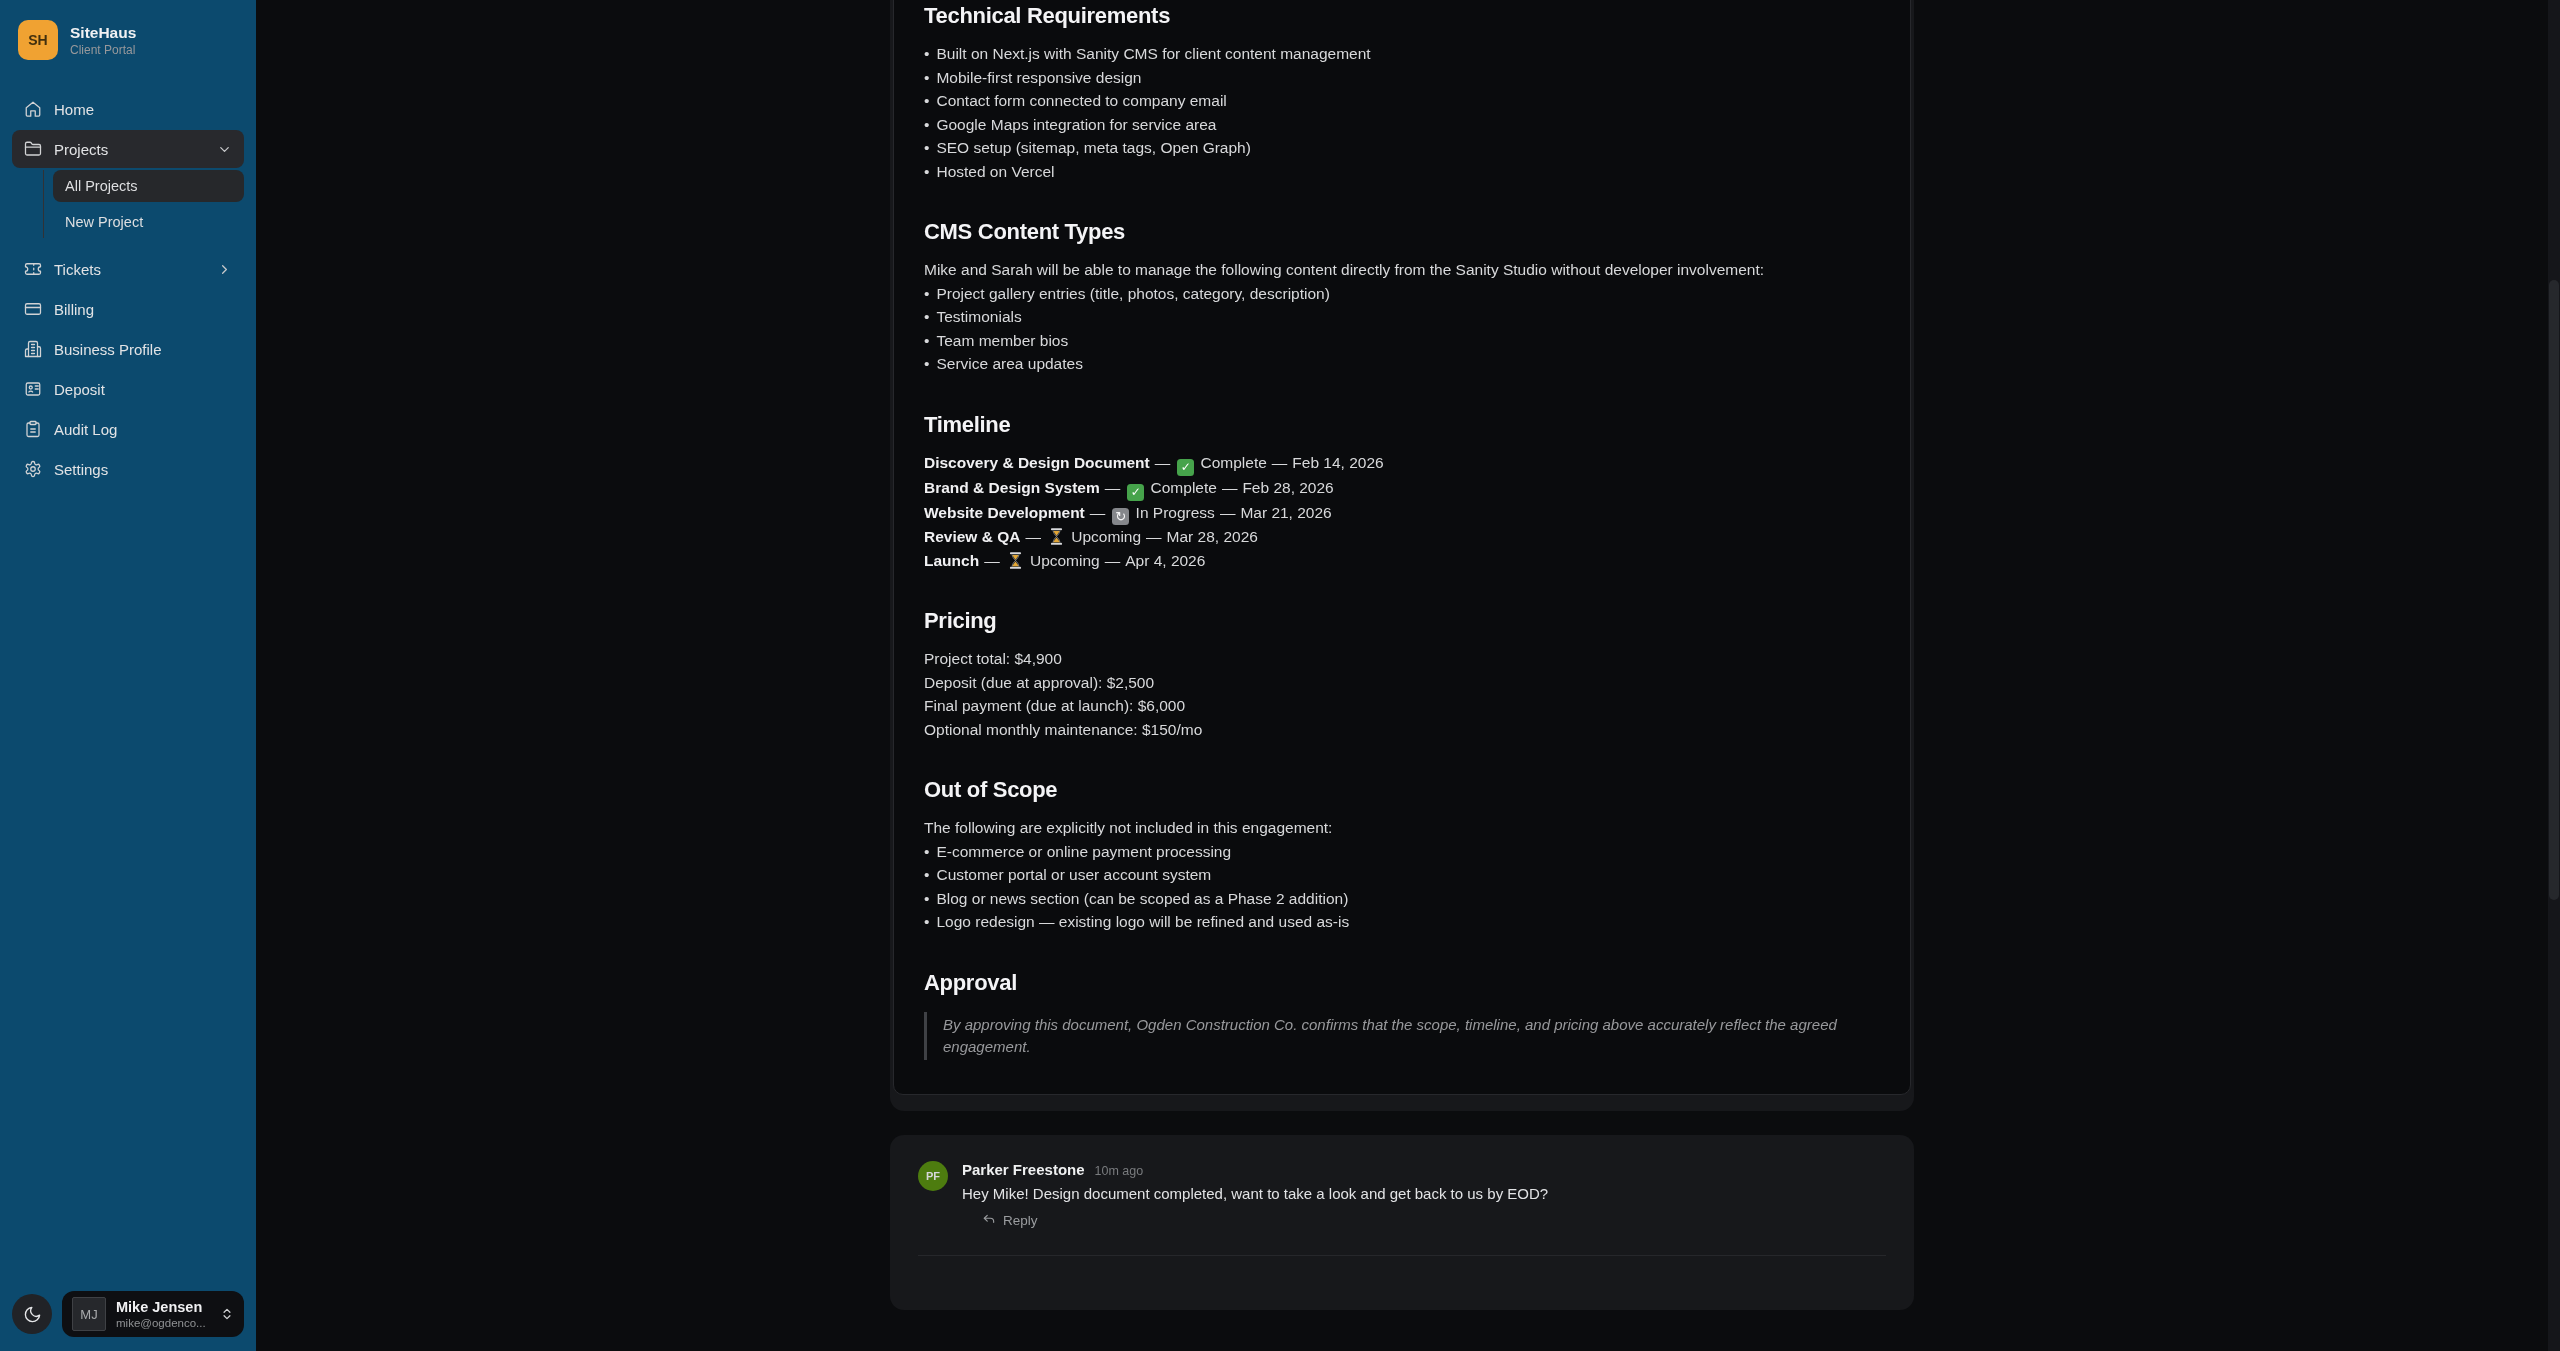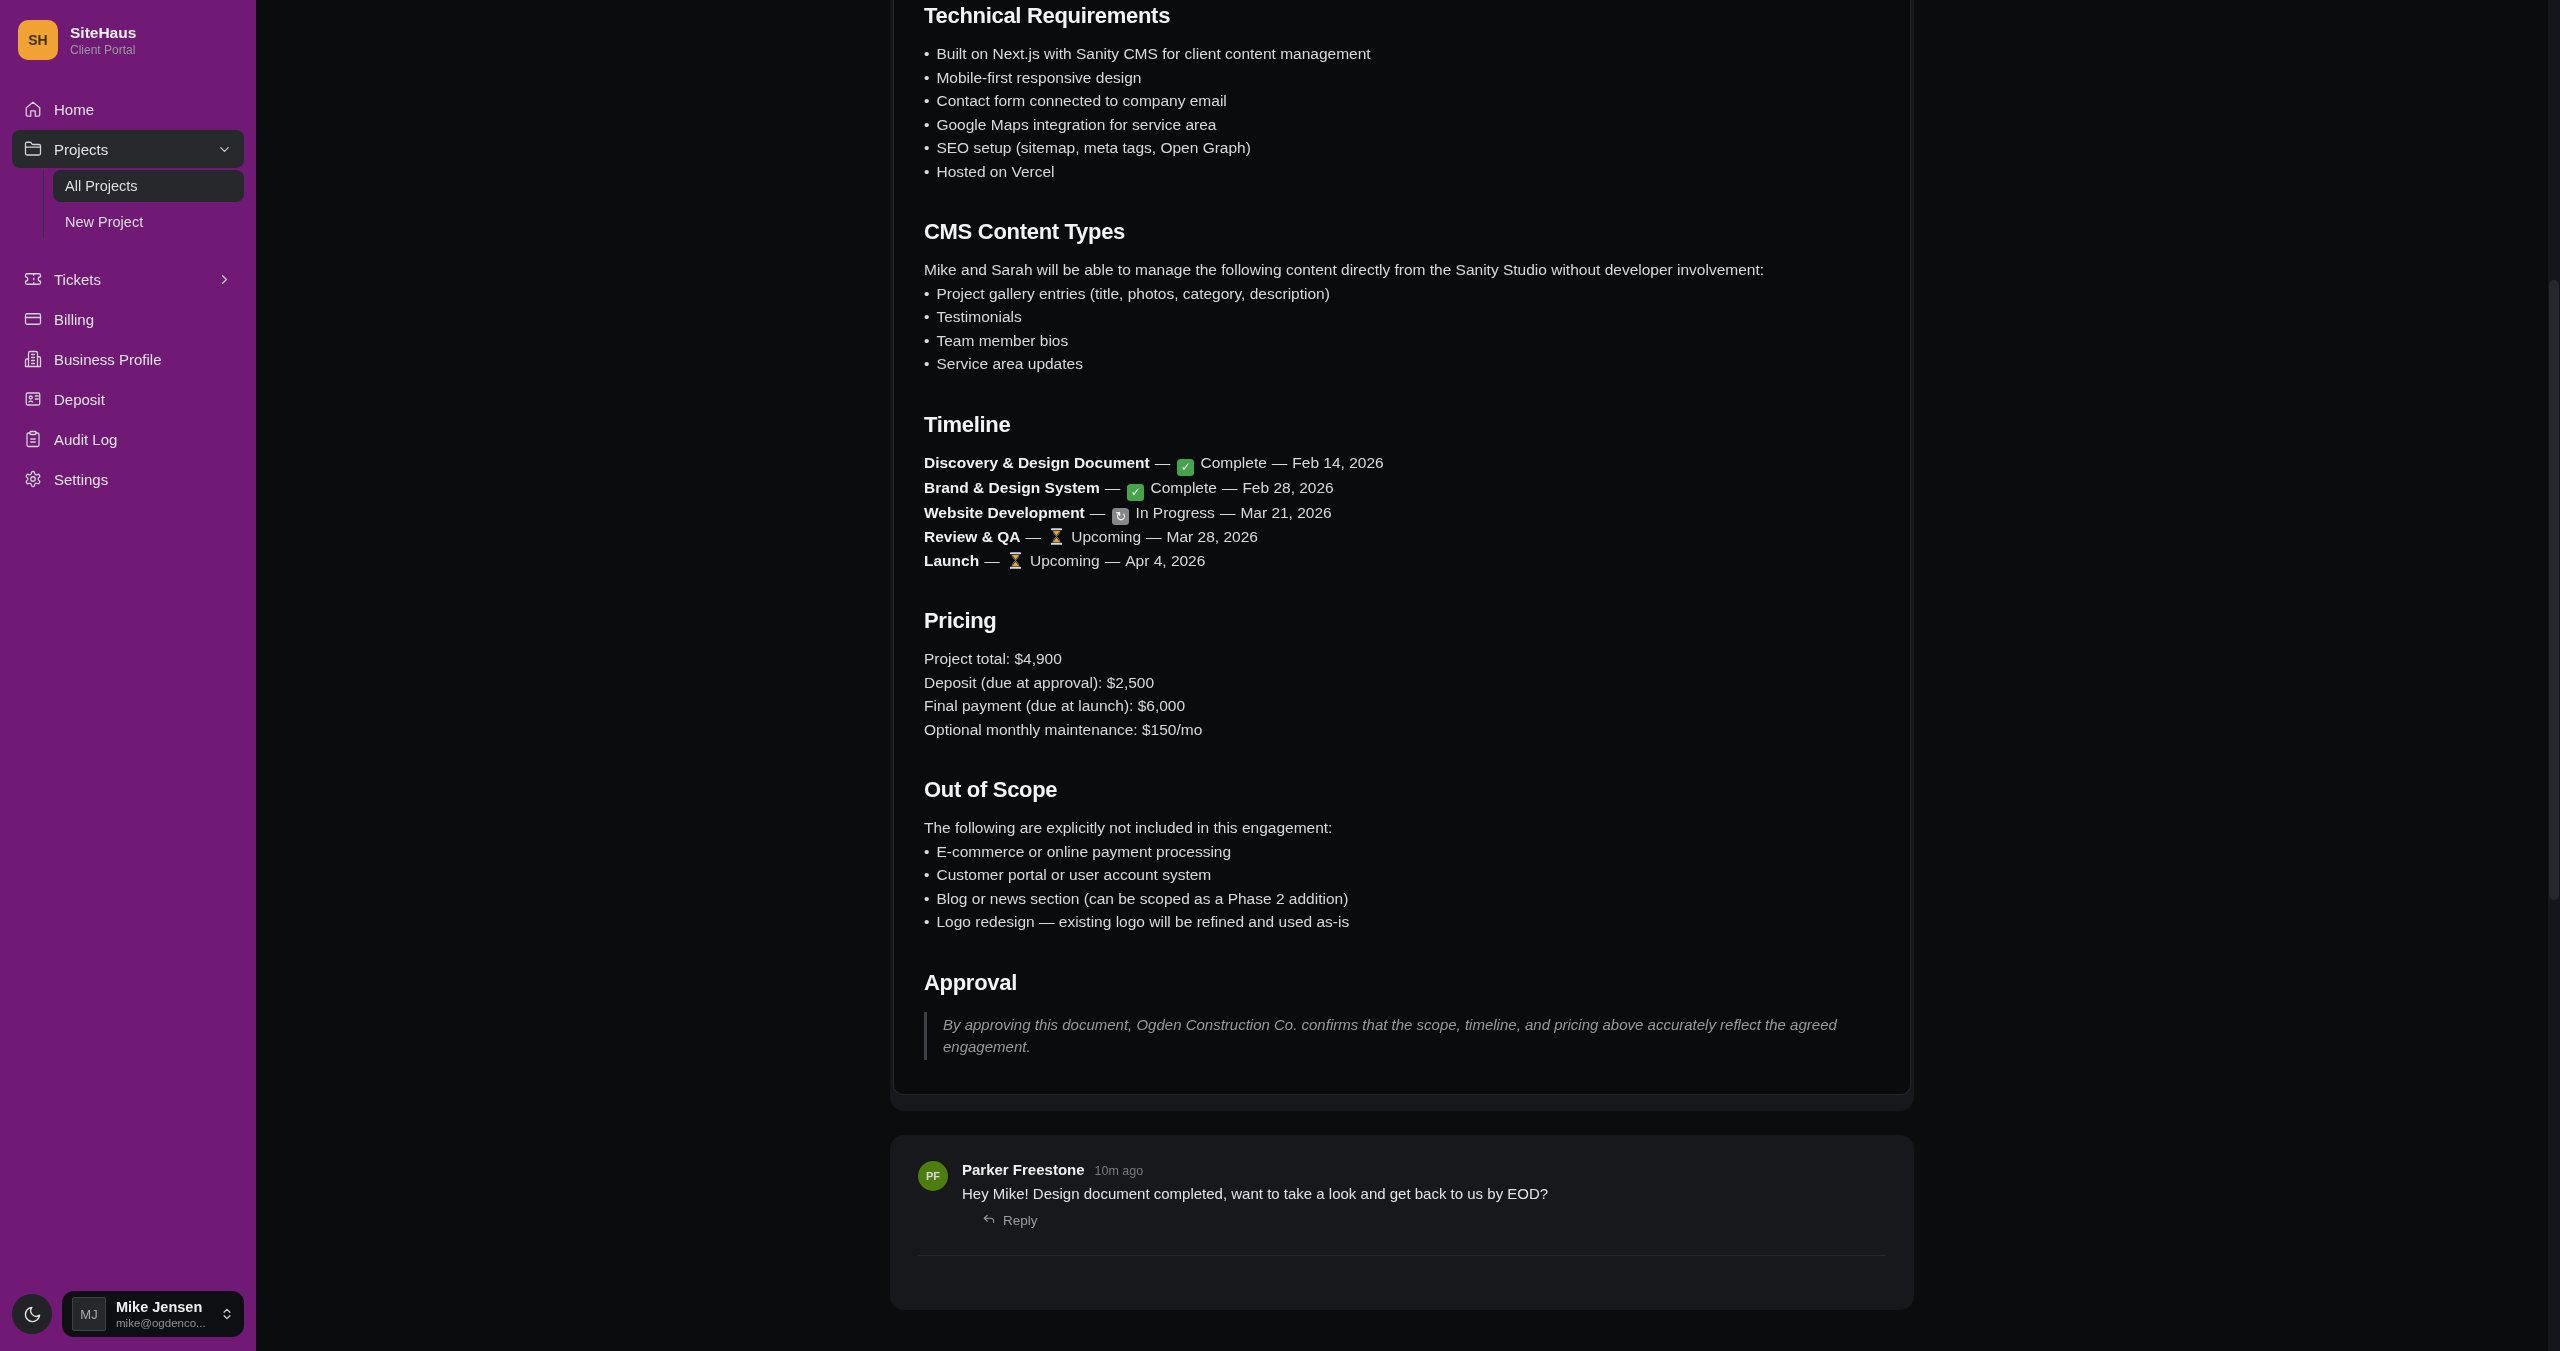--- a/index.html
+++ b/index.html
@@ -8,21 +8,21 @@
     background:#0b0c0e;
     font-family:"Liberation Sans","DejaVu Sans",sans-serif;
     color:#d8d9db;
     font-size:15.5px;
   }
   svg { display:block; }
 
   
   .sidebar {
     position:fixed; left:0; top:0; width:256px; height:100%;
-    background:#701a75;
+    background:#0c4a6e;
     display:flex; flex-direction:column;
     padding:18px 12px 14px 12px;
     justify-content:center;
   }
   .brand { display:flex; align-items:center; gap:12px; padding:2px 6px; }
   .brand-logo {
     width:40px; height:40px; border-radius:10px; background:#f0a232;
     display:flex; align-items:center; justify-content:center;
     color:#42300e; font-weight:700; font-size:14px;
   }
@@ -32,21 +32,21 @@
   nav { margin-top:28px; flex:1; }
   .nav-item {
     display:flex; align-items:center; gap:12px;
     padding:10px 12px; border-radius:8px; margin-bottom:2px;
     color:#e2e3e5; font-size:15px; cursor:pointer;
   }
   .nav-item.active { background:#28292d; }
   .nav-item .nicon { color:#d2d3d5; flex-shrink:0; }
   .nav-item .chev { margin-left:auto; color:#c8c9cb; }
   .subtree {
-    margin:2px 0 22px 31px;
+    margin:2px 0 12px 31px;
     border-left:1px solid #303236;
     padding-left:9px;
   }
   .sub-item {
     padding:8px 12px; border-radius:8px; margin-bottom:4px;
     font-size:14.5px; color:#dedfe1; cursor:pointer;
   }
   .sub-item.active { background:#26282b; }
 
   .side-bottom { display:flex; align-items:center; gap:10px; }

